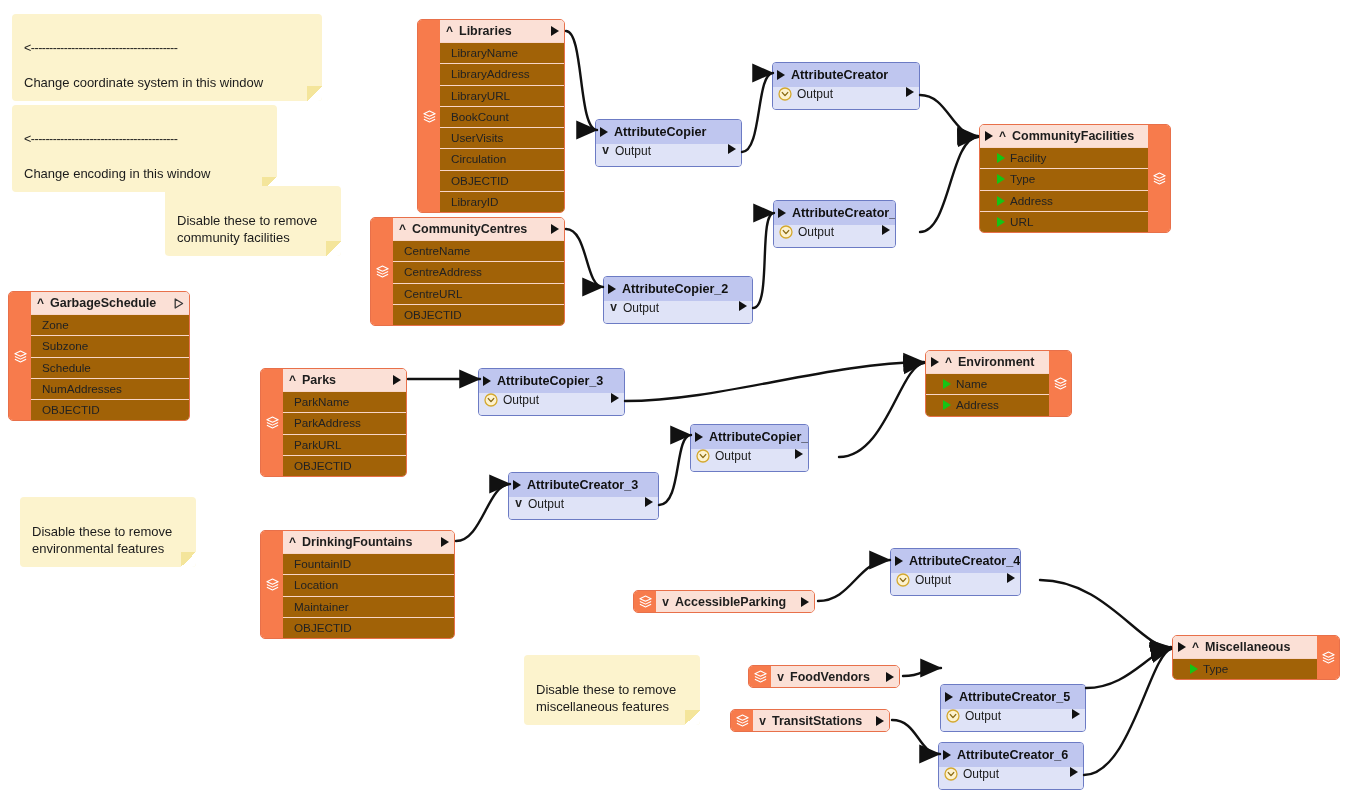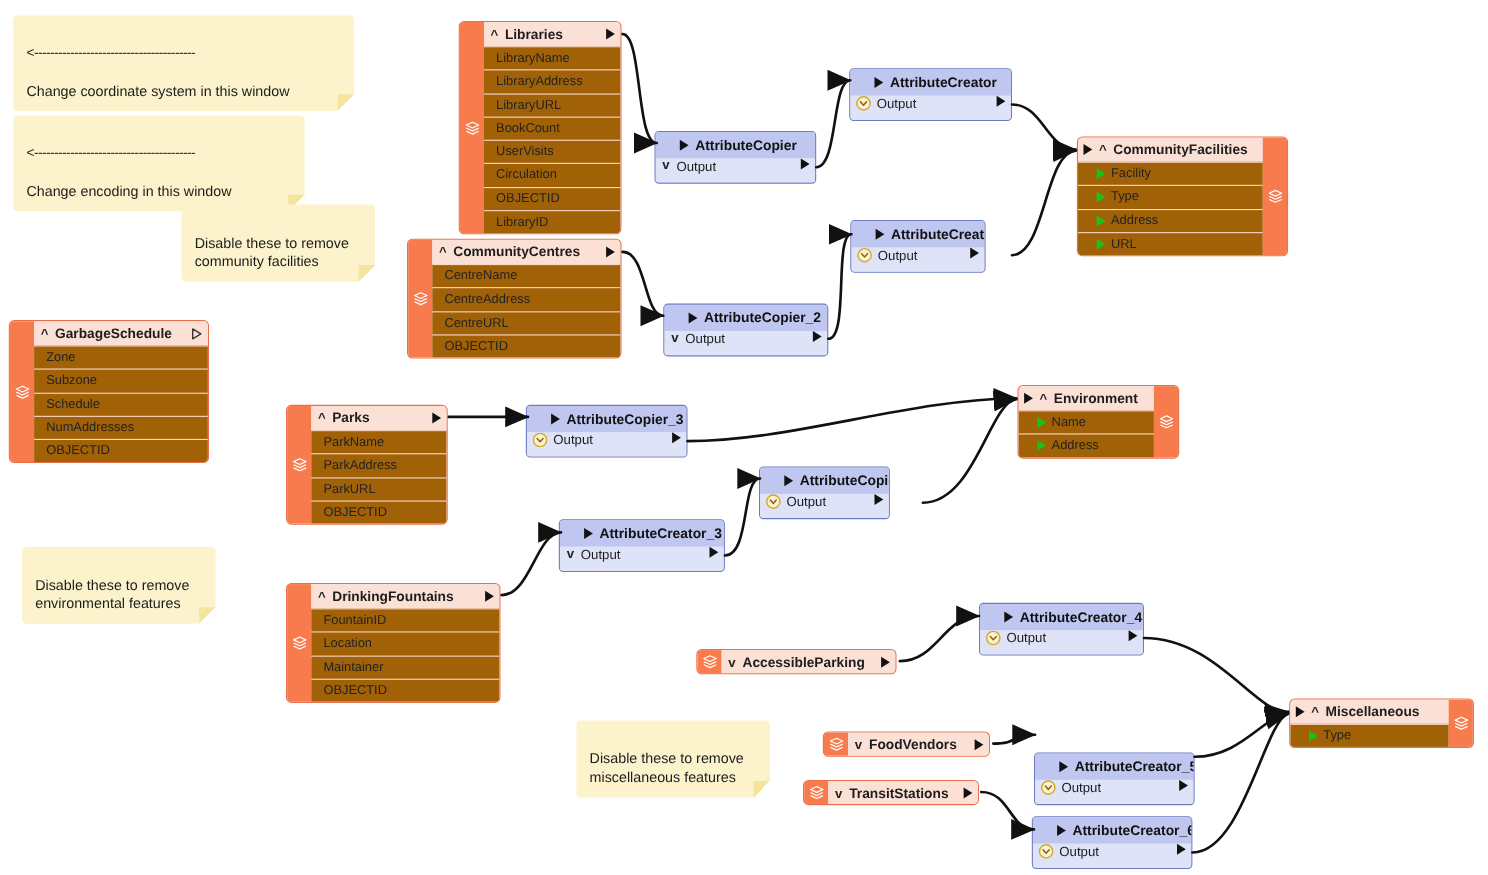--- a/index.html
+++ b/index.html
@@ -45,21 +45,21 @@
   .tri-green{width:0;height:0;border-top:5px solid transparent;border-bottom:5px solid transparent;border-left:8px solid #15C415;display:inline-block;}
   .tri-out{width:0;height:0;border-top:5.5px solid transparent;border-bottom:5.5px solid transparent;border-left:8.5px solid #111;display:inline-block;}
 
   
   .tf{
     position:absolute;border:1px solid #6C7BC4;border-radius:4px;overflow:hidden;
     background:#DFE3F7;box-sizing:border-box;
   }
   .tf-head{
     background:#BFC6EF;height:24px;line-height:24px;display:flex;align-items:center;gap:6px;
-    padding:0 22px;font-size:12.6px;font-weight:bold;color:#111;white-space:nowrap;
+    padding:0 4px;font-size:12.6px;font-weight:bold;color:#111;white-space:nowrap;
   }
   .tf-port{
     background:#DFE3F7;height:22px;display:flex;align-items:flex-start;gap:5px;
     padding:0 5px;font-size:12px;color:#1b1b1b;white-space:nowrap;
   }
   .tf-port .lbl{flex:1 1 auto;}
 
   
   .cico{width:14px;height:14px;flex:0 0 14px;display:block;}
 
@@ -519,21 +519,21 @@
       <span class="tri"></span>
       <span>AttributeCreator_3</span>
     </div>
     <div class="tf-port">
       <span class="chev">v</span>
       <span class="lbl">Output</span>
       <span class="tri-out"></span>
     </div>
   </div>
 
-  <div class="tf" style="left:890px;top:548px;width:150px;">
+  <div class="tf" style="left:890px;top:548px;width:131px;">
     <div class="tf-head">
       <span class="tri"></span>
       <span>AttributeCreator_4</span>
     </div>
     <div class="tf-port">
       <svg class="cico" viewBox="0 0 14 14">
         <circle cx="7" cy="7" r="6" fill="#FDF2CF" stroke="#D4A82E" stroke-width="1.3"></circle>
         <path d="M4.3 5.6 L7 8.6 L9.7 5.6" fill="none" stroke="#8a6b15" stroke-width="1.4" stroke-linecap="round" stroke-linejoin="round"></path>
       </svg>
       <span class="lbl">Output</span>

